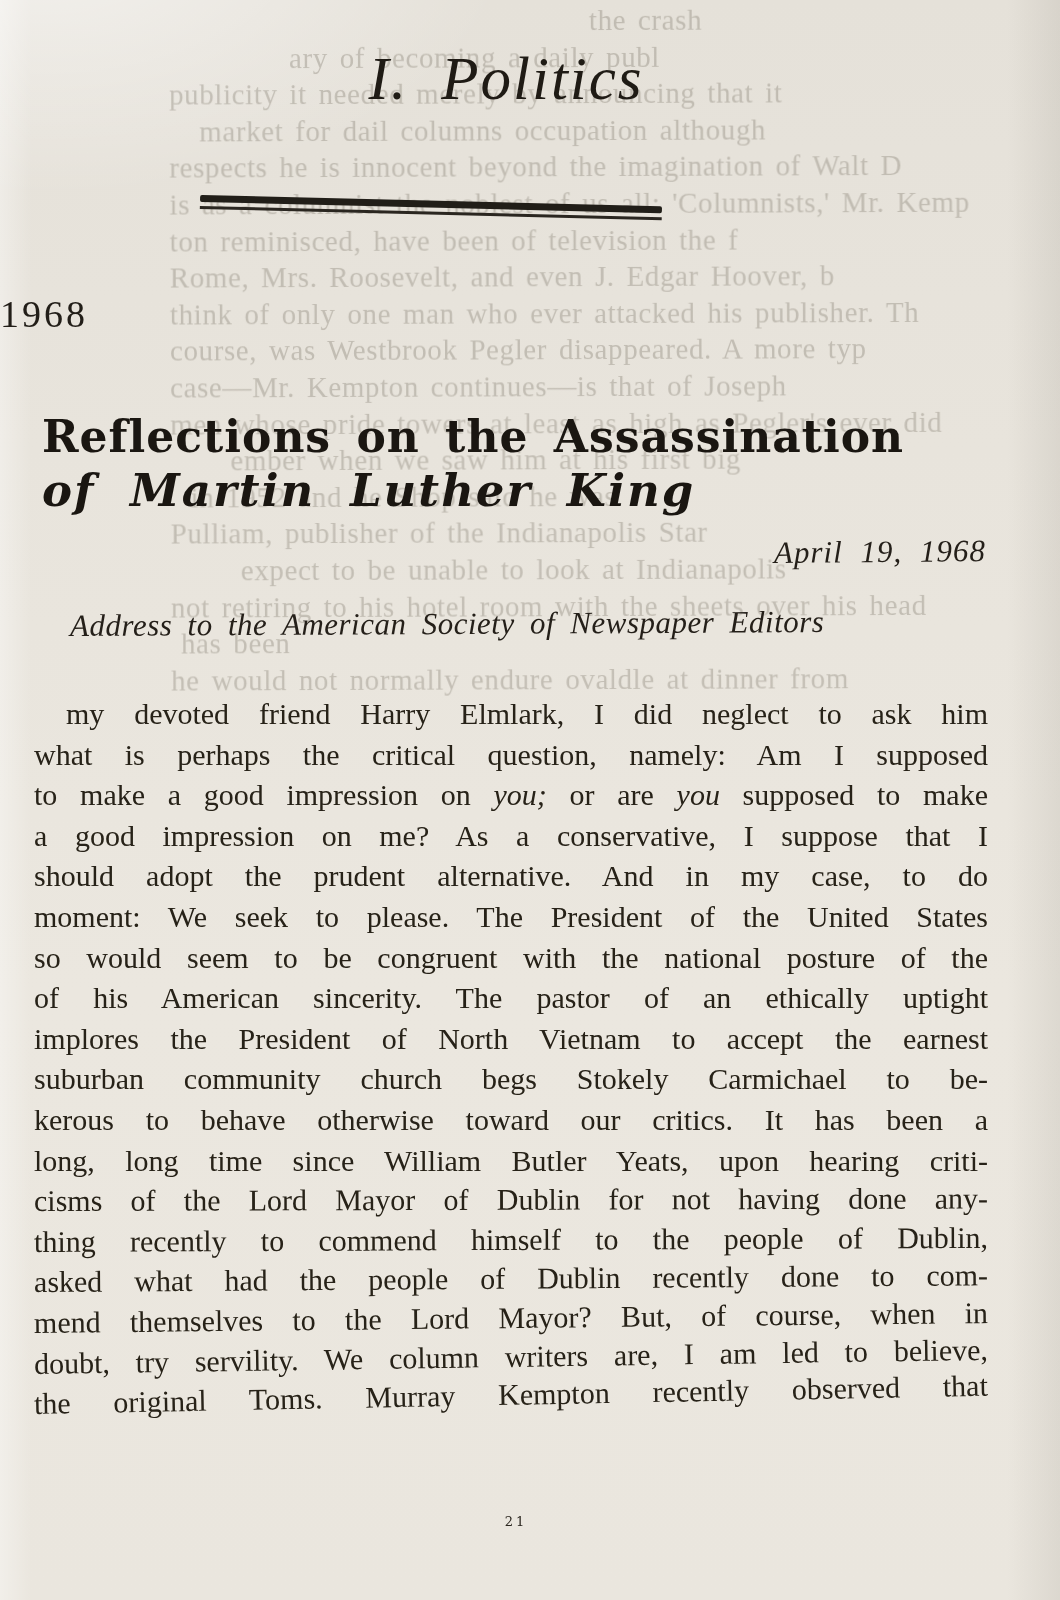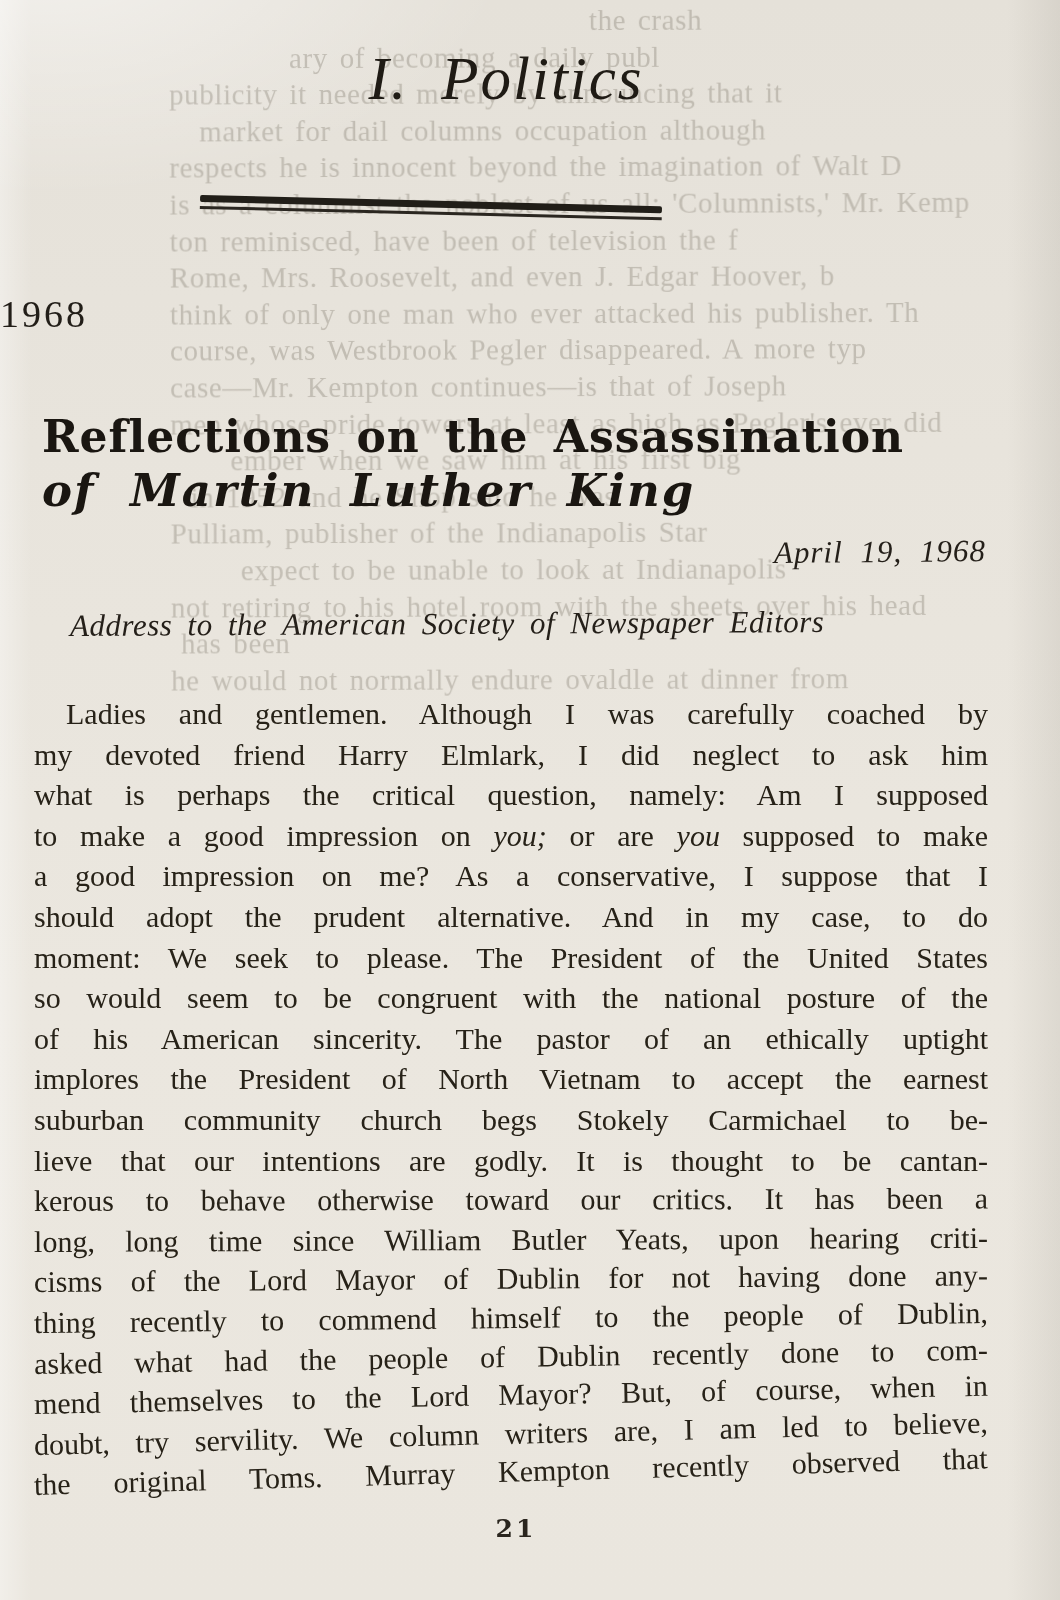--- a/index.html
+++ b/index.html
@@ -130,22 +130,22 @@
   .body-line:nth-child(20) { transform: rotate(-1.6deg); }
   .it { font-style: italic; }
 
   .page-number {
     position: absolute;
     top: 1514px;
     left: 0;
     width: 1032px;
     text-align: center;
     font-family: "DejaVu Serif", serif;
-    font-weight: bold;
-    font-size: 25px;
+    font-weight: normal;
+    font-size: 13px;
     letter-spacing: 3px;
     color: #2a251e;
   }
 </style>
 </head>
 <body>
 
 <div class="page">
 
   <div class="bleed">
@@ -182,32 +182,30 @@
   <div class="chapter-title">
     <div class="h-line1">Reflections on the Assassination</div>
     <div class="h-line2">of Martin Luther King</div>
   </div>
 
   <div class="dateline">April 19, 1968</div>
 
   <div class="subtitle">Address to the American Society of Newspaper Editors</div>
 
   <div class="body">
-    <div class="body-line">Ladies and gentlemen. Although I was carefully coached by</div>
     <div class="body-line">my devoted friend Harry Elmlark, I did neglect to ask him</div>
     <div class="body-line">what is perhaps the critical question, namely: Am I supposed</div>
     <div class="body-line"><span>to make a good impression on </span><span class="it">you;</span><span> or are </span><span class="it">you</span><span> supposed to make</span></div>
     <div class="body-line">a good impression on me? As a conservative, I suppose that I</div>
     <div class="body-line">should adopt the prudent alternative. And in my case, to do</div>
     <div class="body-line">moment: We seek to please. The President of the United States</div>
     <div class="body-line">so would seem to be congruent with the national posture of the</div>
     <div class="body-line">of his American sincerity. The pastor of an ethically uptight</div>
     <div class="body-line">implores the President of North Vietnam to accept the earnest</div>
     <div class="body-line">suburban community church begs Stokely Carmichael to be-</div>
-    <div class="body-line">lieve that our intentions are godly. It is thought to be cantan-</div>
     <div class="body-line">kerous to behave otherwise toward our critics. It has been a</div>
     <div class="body-line">long, long time since William Butler Yeats, upon hearing criti-</div>
     <div class="body-line">cisms of the Lord Mayor of Dublin for not having done any-</div>
     <div class="body-line">thing recently to commend himself to the people of Dublin,</div>
     <div class="body-line">asked what had the people of Dublin recently done to com-</div>
     <div class="body-line">mend themselves to the Lord Mayor? But, of course, when in</div>
     <div class="body-line">doubt, try servility. We column writers are, I am led to believe,</div>
     <div class="body-line">the original Toms. Murray Kempton recently observed that</div>
   </div>
 

